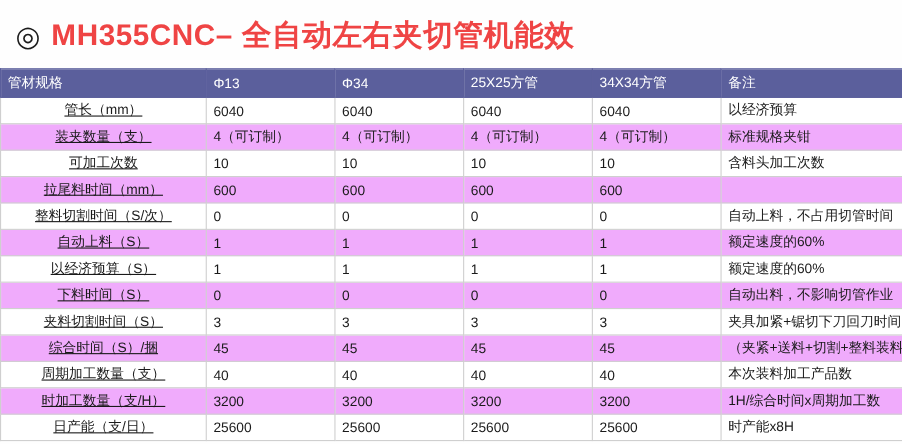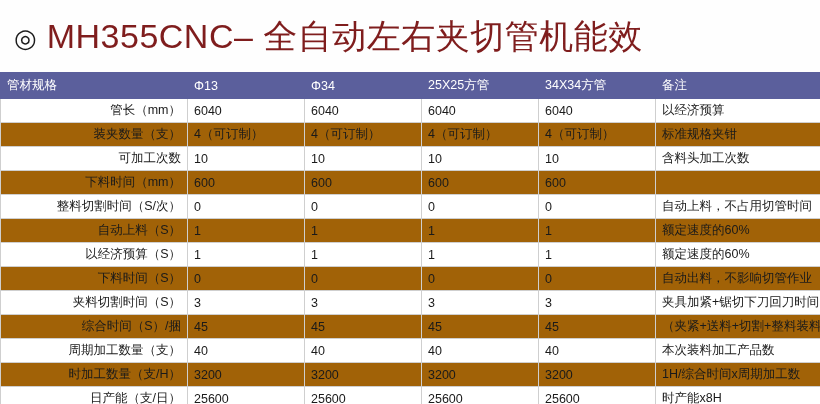--- a/index.html
+++ b/index.html
@@ -25,23 +25,23 @@
     padding: 14px 0 8px 14px;
   }
   .title-mark {
     font-size: 26px;
     line-height: 1;
     color: #1b1b1b;
     margin-right: 10px;
     margin-top: 2px;
   }
   .title-text {
-    font-size: 34px;
-    font-weight: normal;
-    color: #7f1d1d;
+    font-size: 27px;
+    font-weight: bold;
+    color: #ef4444;
     letter-spacing: 0.5px;
     white-space: nowrap;
   }
   table.spec {
     border-collapse: collapse;
     width: 792px;
     margin: 4px auto 0 auto;
     table-layout: fixed;
   }
   table.spec th, table.spec td {
@@ -57,22 +57,22 @@
     color: #ffffff;
     font-weight: normal;
     font-size: 12.5px;
     border: 1px solid #5b5f9c;
     height: 25px;
   }
   .col-label { width: 174px; text-align: left; }
   .col-val  { width: 104px; text-align: left; }
   .col-note { width: 202px; text-align: left; }
   tbody tr.odd  td { background: #ffffff; }
-  tbody tr.even td { background: #a16207; }
-  td.lbl  { text-align: right; }
+  tbody tr.even td { background: #f0abfc; }
+  td.lbl  { text-align: center; text-decoration: underline; }
   td.val  { text-align: left; }
   td.note { text-align: left; font-size: 12px; }
 </style>
 </head>
 <body>
 
 <div class="page">
 
   <div class="title-row">
     <span class="title-mark">◎</span>
@@ -109,21 +109,21 @@
       </tr>
       <tr class="odd">
         <td class="lbl">可加工次数</td>
         <td class="val">10</td>
         <td class="val">10</td>
         <td class="val">10</td>
         <td class="val">10</td>
         <td class="note">含料头加工次数</td>
       </tr>
       <tr class="even">
-        <td class="lbl">下料时间（mm）</td>
+        <td class="lbl">拉尾料时间（mm）</td>
         <td class="val">600</td>
         <td class="val">600</td>
         <td class="val">600</td>
         <td class="val">600</td>
         <td class="note"></td>
       </tr>
       <tr class="odd">
         <td class="lbl">整料切割时间（S/次）</td>
         <td class="val">0</td>
         <td class="val">0</td>

